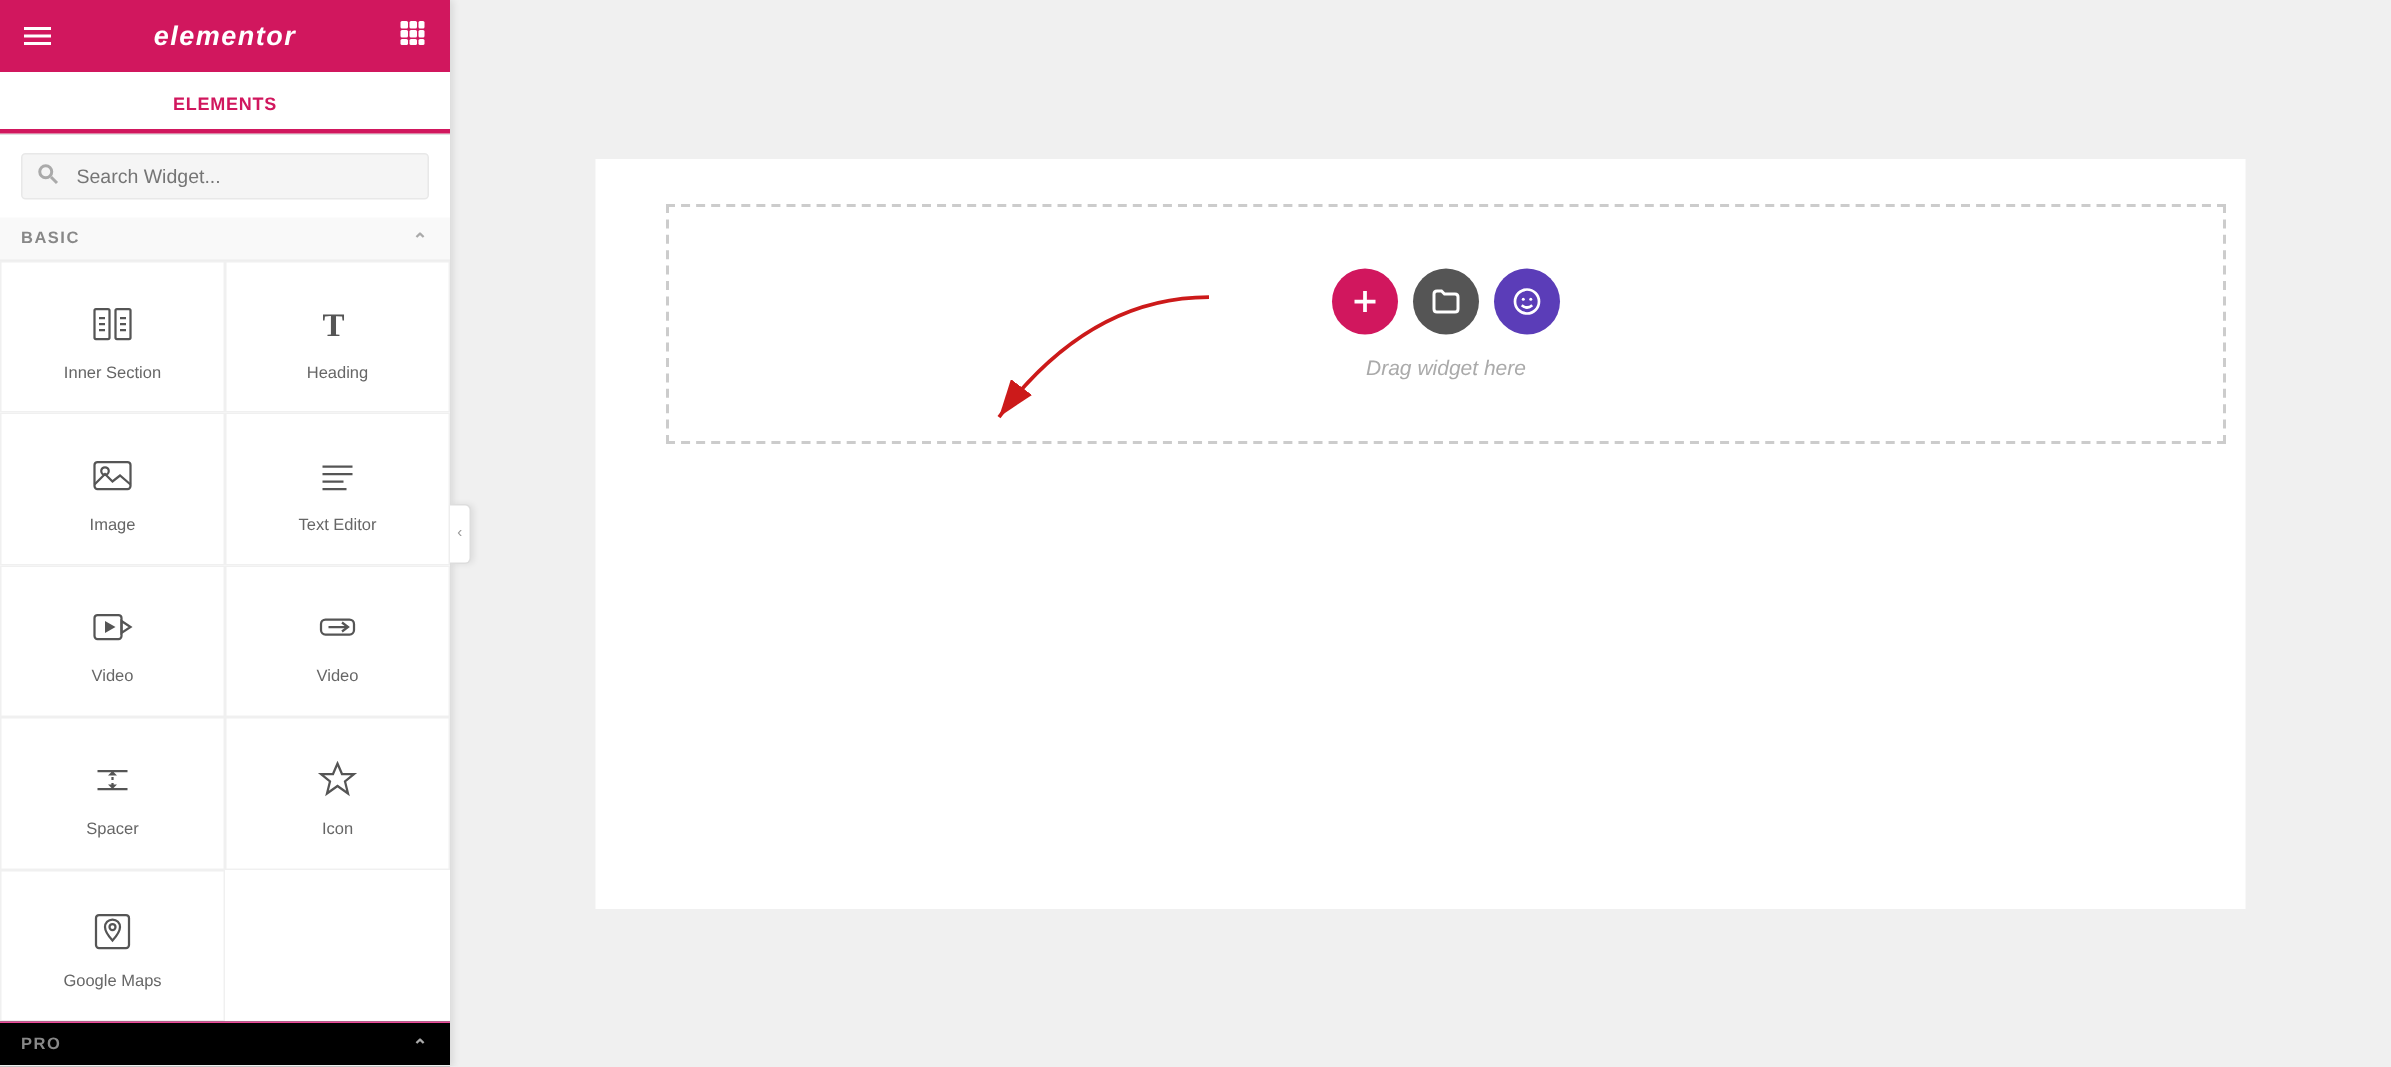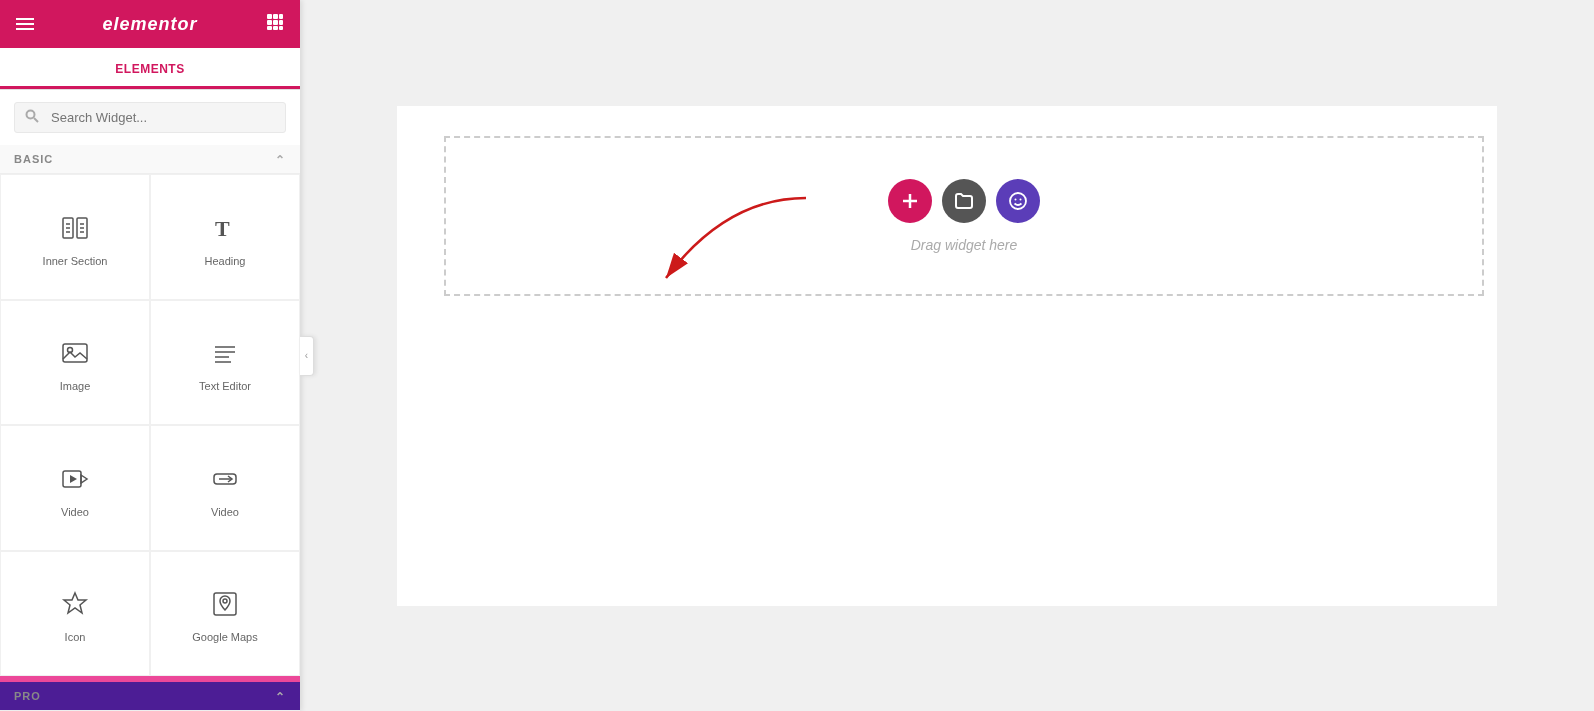--- a/index.html
+++ b/index.html
@@ -252,22 +252,22 @@
     .arrow-svg {
       position: absolute;
       top: 50px;
       left: 200px;
       pointer-events: none;
     }
 
     
     .pro-section {
       flex-shrink: 0;
-      background: #4c1d95;
-      border-top: 6px solid #ec4899;
+      background: #000000;
+      border-top: 1px solid #ec4899;
     }
   </style>
 </head>
 <body>
 
 <div class="sidebar">
 
   <div class="sidebar-header">
     <div class="sidebar-header-menu">
       <span style="display:block;width:18px;height:2px;background:#fff;"></span>
@@ -377,20 +377,32 @@
         <svg viewBox="0 0 28 28">
           <rect x="3" y="9" width="22" height="10" rx="3" stroke="#555" stroke-width="1.5" fill="none"></rect>
           <line x1="8" y1="14" x2="20" y2="14" stroke="#555" stroke-width="1.5"></line>
           <polyline points="17,11 21,14 17,17" stroke="#555" stroke-width="1.5" fill="none"></polyline>
         </svg>
       </div>
       <span class="widget-label">Video</span>
     </div>
 
 
+    <div class="widget-item">
+      <div class="widget-icon">
+        <svg viewBox="0 0 28 28">
+          <line x1="4" y1="8" x2="24" y2="8" stroke="#555" stroke-width="1.5"></line>
+          <line x1="14" y1="8" x2="14" y2="20" stroke="#555" stroke-width="1.5" stroke-dasharray="2,2"></line>
+          <line x1="4" y1="20" x2="24" y2="20" stroke="#555" stroke-width="1.5"></line>
+          <polyline points="11,11 14,8 17,11" fill="#555" stroke="none"></polyline>
+          <polyline points="11,17 14,20 17,17" fill="#555" stroke="none"></polyline>
+        </svg>
+      </div>
+      <span class="widget-label">Spacer</span>
+    </div>
 
     <div class="widget-item">
       <div class="widget-icon">
         <svg viewBox="0 0 28 28">
           <polygon points="14,3 17,10 25,10 19,15 21,23 14,18 7,23 9,15 3,10 11,10" stroke="#555" stroke-width="1.5" fill="none"></polygon>
         </svg>
       </div>
       <span class="widget-label">Icon</span>
     </div>
 

